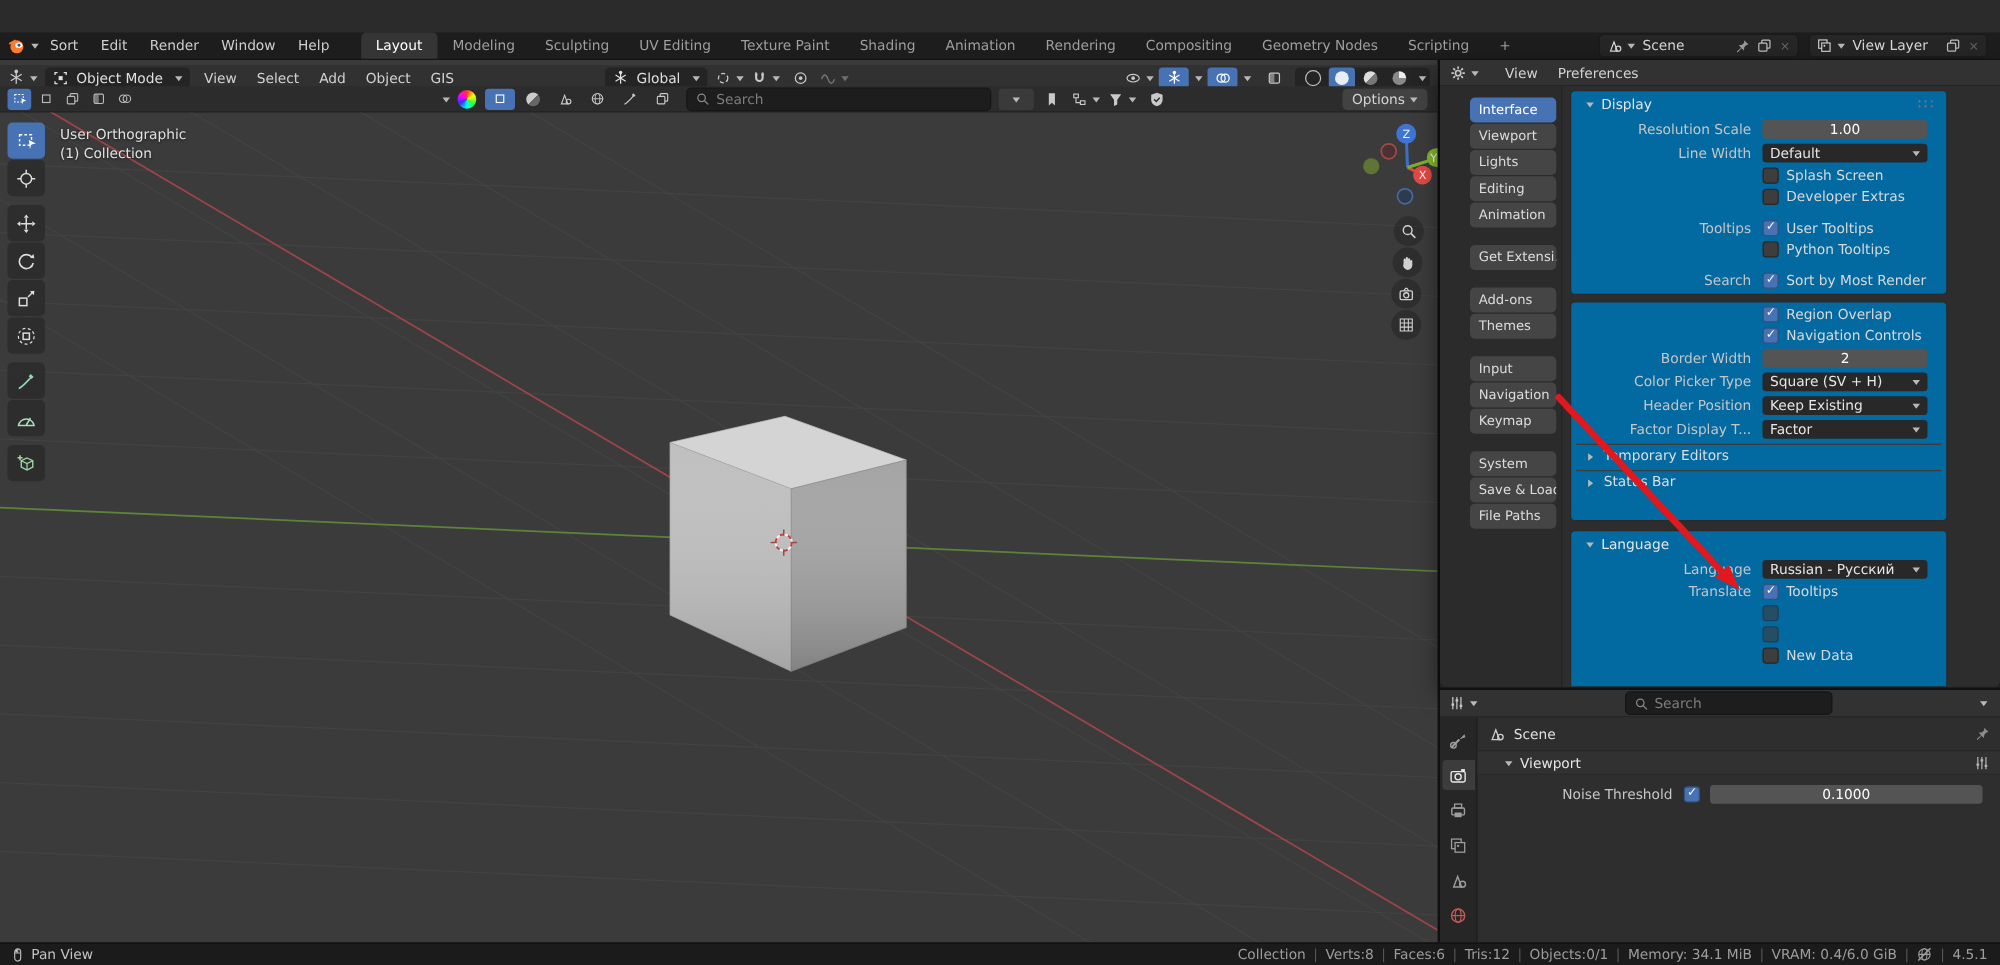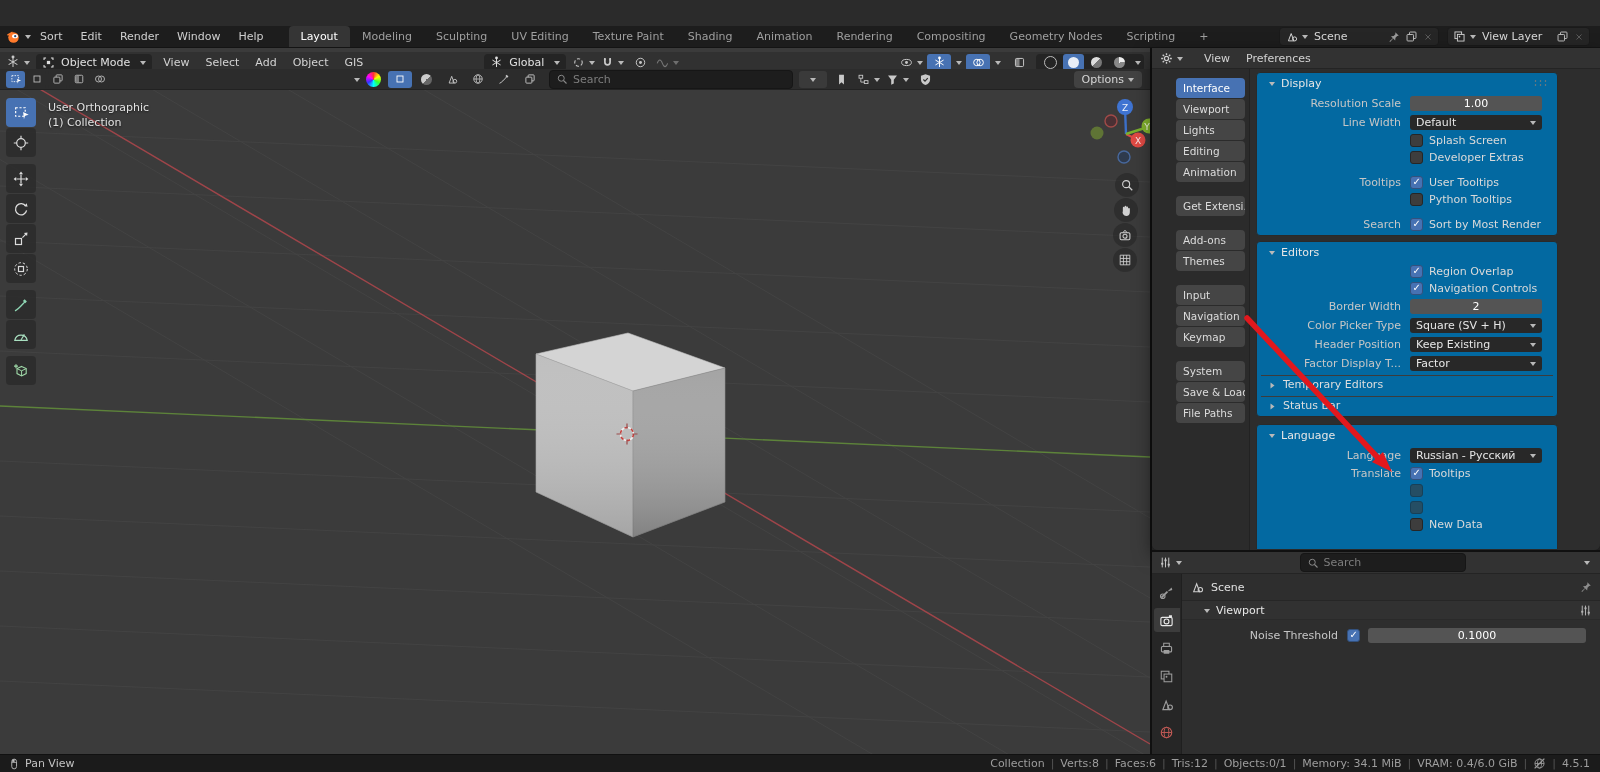--- a/index.html
+++ b/index.html
@@ -732,24 +732,20 @@
         </div>
         <div style="height:6px"></div>
         <div class="prow">
           <span class="plabel">Search</span>
           <span class="cb on"></span>
           <span class="cblab">Sort by Most Render</span>
         </div>
       </div>
 
       <div class="psection" style="top:172px;height:176px">
-        <div class="psec-head">
-          <span class="cv"></span>
-          <span style="margin-left:6px">Editors</span>
-        </div>
         <div class="prow">
           <span class="plabel"></span>
             <span class="cb on"></span>
           <span class="cblab">Region Overlap</span>
         </div>
         <div class="prow">
           <span class="plabel"></span>
             <span class="cb on"></span>
           <span class="cblab">Navigation Controls</span>
         </div>

